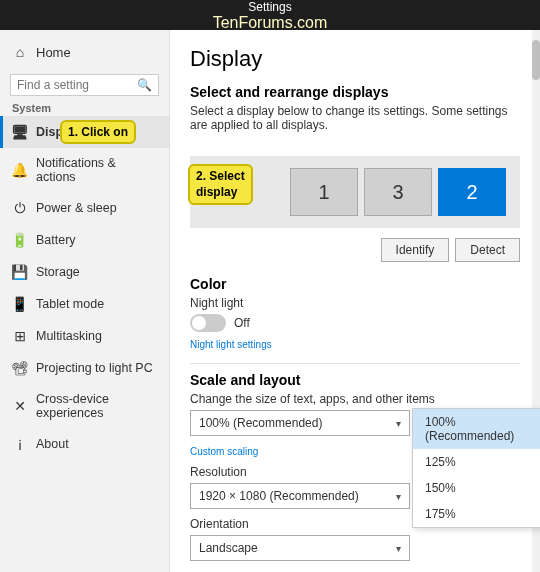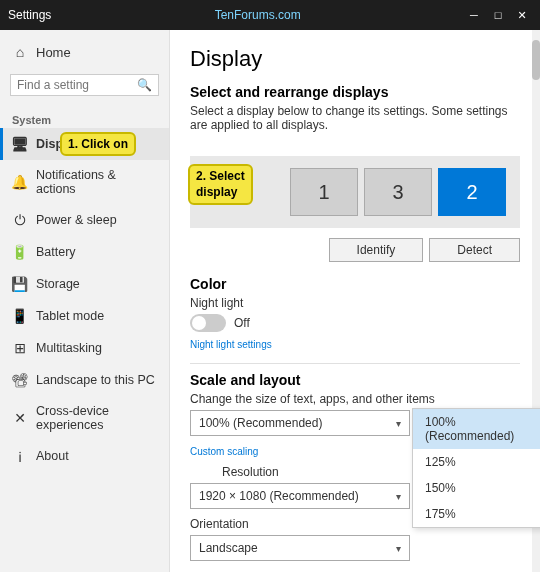--- a/index.html
+++ b/index.html
@@ -4,29 +4,30 @@
   <style>
     * { box-sizing: border-box; margin: 0; padding: 0; }
     body { font-family: 'Segoe UI', Arial, sans-serif; font-size: 13px; background: #f2f2f2; width: 540px; height: 572px; overflow: hidden; display: flex; flex-direction: column; }
     
     
     .titlebar {
       background: #1e1e1e;
       color: #fff;
       display: flex;
       align-items: center;
-      justify-content: space-between;
+      justify-content: flex-start;
       padding: 0 8px;
       height: 30px;
       flex-shrink: 0;
+      flex-direction: column;
     }
     .titlebar-title { font-size: 12px; }
     .titlebar-controls { display: flex; gap: 4px; }
     .titlebar-btn { width: 20px; height: 20px; display: flex; align-items: center; justify-content: center; font-size: 11px; cursor: pointer; color: #fff; }
-    .tenforum-watermark { color: #7dd3fc; font-size: 12px; }
+    .tenforum-watermark { color: #fef9c3; font-size: 16px; }
 
     
     .app-container {
       display: flex;
       flex: 1;
       overflow: hidden;
       background: #fff;
     }
 
     
@@ -41,21 +42,21 @@
     }
     .sidebar-home {
       display: flex;
       align-items: center;
       padding: 10px 12px;
       gap: 8px;
       cursor: pointer;
       color: #333;
     }
     .search-box {
-      margin: 4px 10px 12px;
+      margin: 4px 10px 0;
       display: flex;
       align-items: center;
       border: 1px solid #ccc;
       background: #fff;
       padding: 3px 6px;
       gap: 16px;
     }
     .search-box input {
       border: none;
       outline: none;
@@ -150,21 +151,21 @@
       border-color: #0078d7;
     }
 
     .display-buttons {
       display: flex;
       justify-content: flex-end;
       gap: 6px;
       margin-bottom: 14px;
     }
     .btn {
-      padding: 4px 27px;
+      padding: 4px 14px;
       border: 1px solid #aaa;
       background: #f2f2f2;
       cursor: pointer;
       font-size: 12px;
       color: #333;
     }
 
     
     .setting-section { margin-bottom: 12px; }
     .setting-label { font-size: 12px; color: #333; margin-bottom: 4px; }
@@ -309,21 +310,21 @@
     <div class="sidebar-item">
       <span class="sidebar-icon">📱</span>
       <span>Tablet mode</span>
     </div>
     <div class="sidebar-item">
       <span class="sidebar-icon">⊞</span>
       <span>Multitasking</span>
     </div>
     <div class="sidebar-item">
       <span class="sidebar-icon">📽</span>
-      <span>Landscape to this PC</span>
+      <span>Projecting to light PC</span>
     </div>
     <div class="sidebar-item">
       <span class="sidebar-icon">✕</span>
       <span>Cross-device experiences</span>
     </div>
     <div class="sidebar-item">
       <span class="sidebar-icon">ℹ</span>
       <span>About</span>
     </div>
   </div>
@@ -399,21 +400,21 @@
             <span>150%</span>
           </div>
           <div class="dpi-option">
             <span>175%</span>
           </div>
         </div>
       </div>
 
       <a class="link-text" style="display:block; margin-top:4px;">Custom scaling</a>
 
-      <div class="setting-label" style="margin-top:8px;margin-left:32px;">Resolution</div>
+      <div class="setting-label" style="margin-top:8px;">Resolution</div>
       <div class="dropdown-container">
         <div class="dropdown">
           <span>1920 × 1080 (Recommended)</span>
           <span class="dropdown-arrow">▾</span>
         </div>
       </div>
 
       <div class="setting-label" style="margin-top:8px;">Orientation</div>
       <div class="dropdown-container">
         <div class="dropdown">

